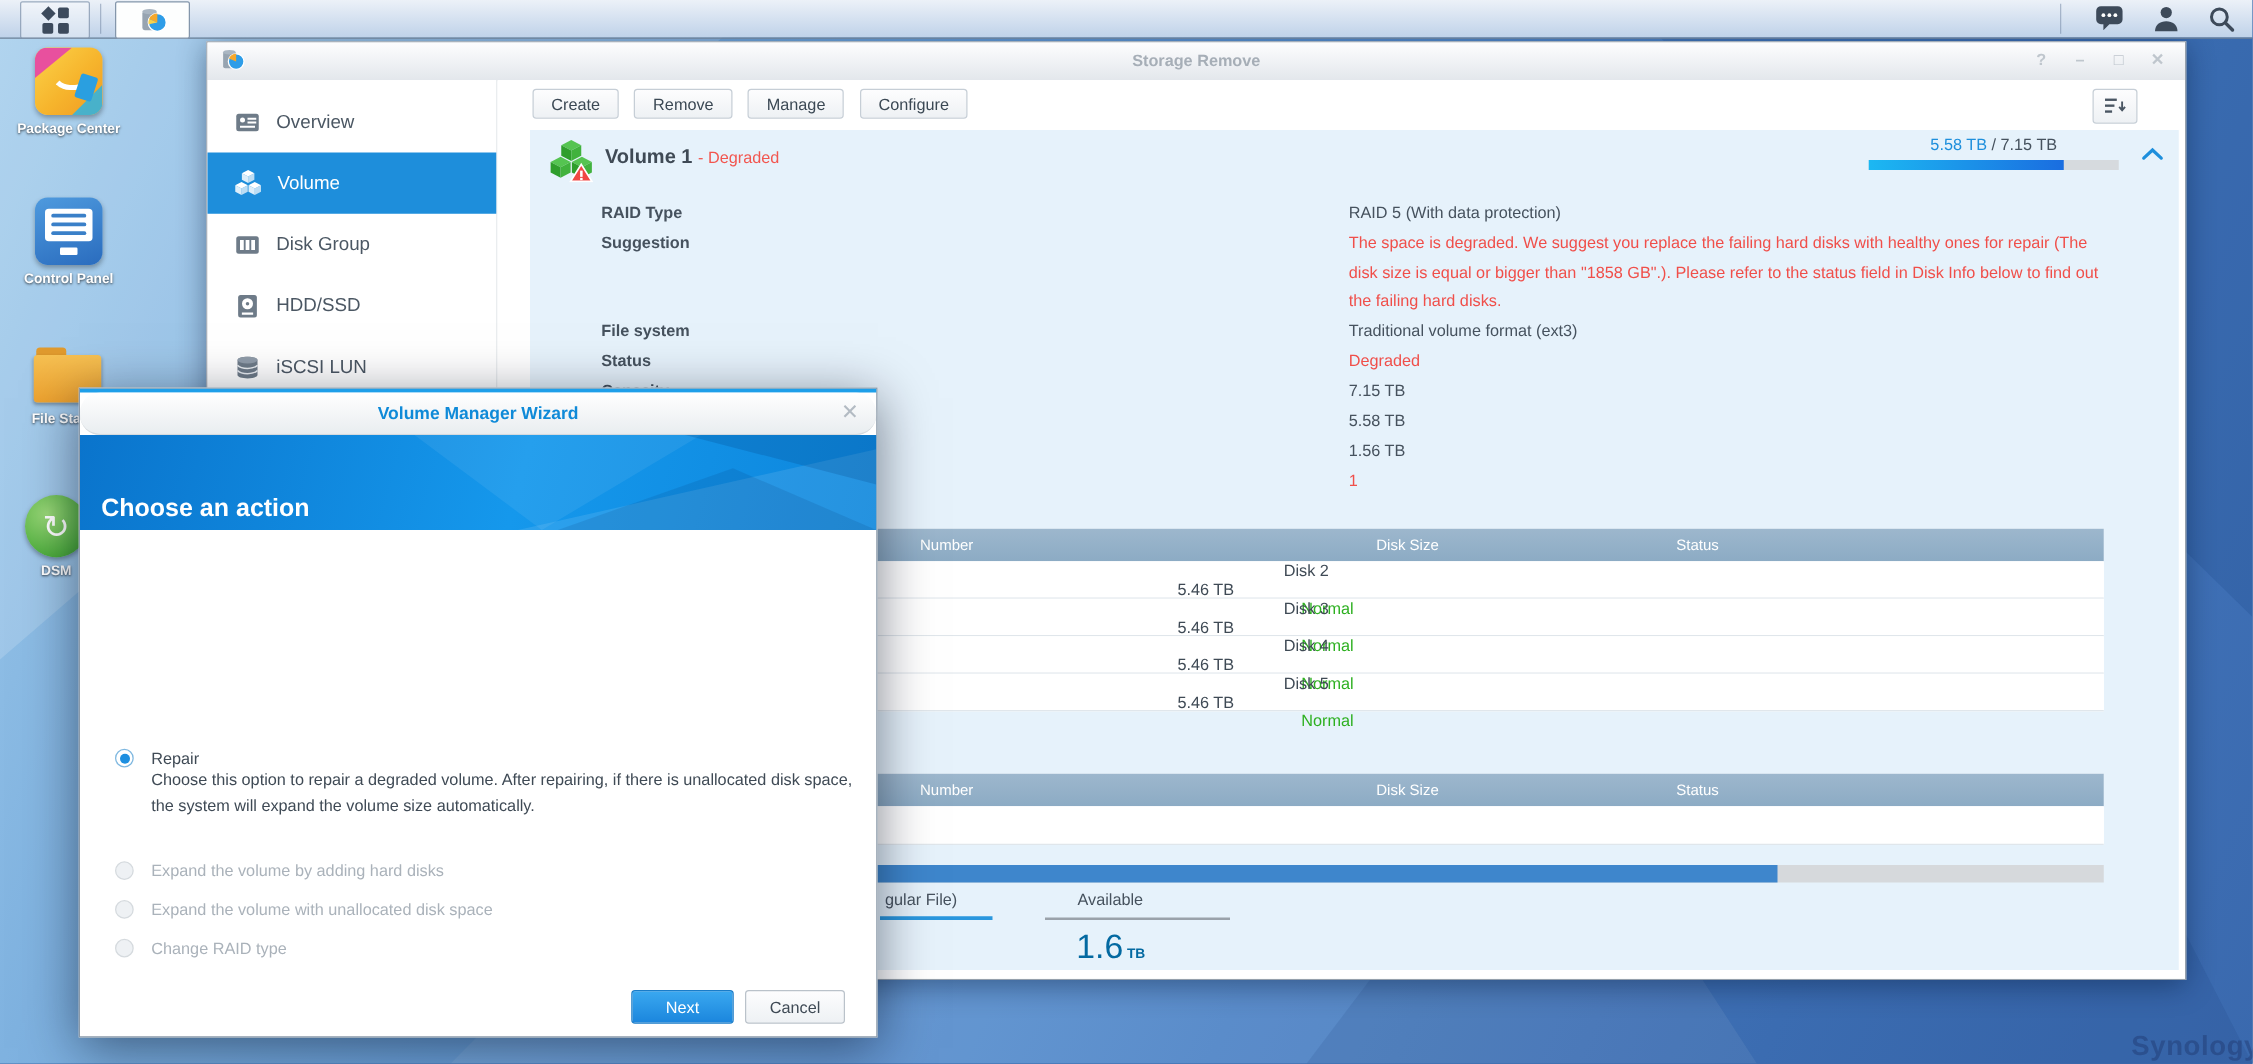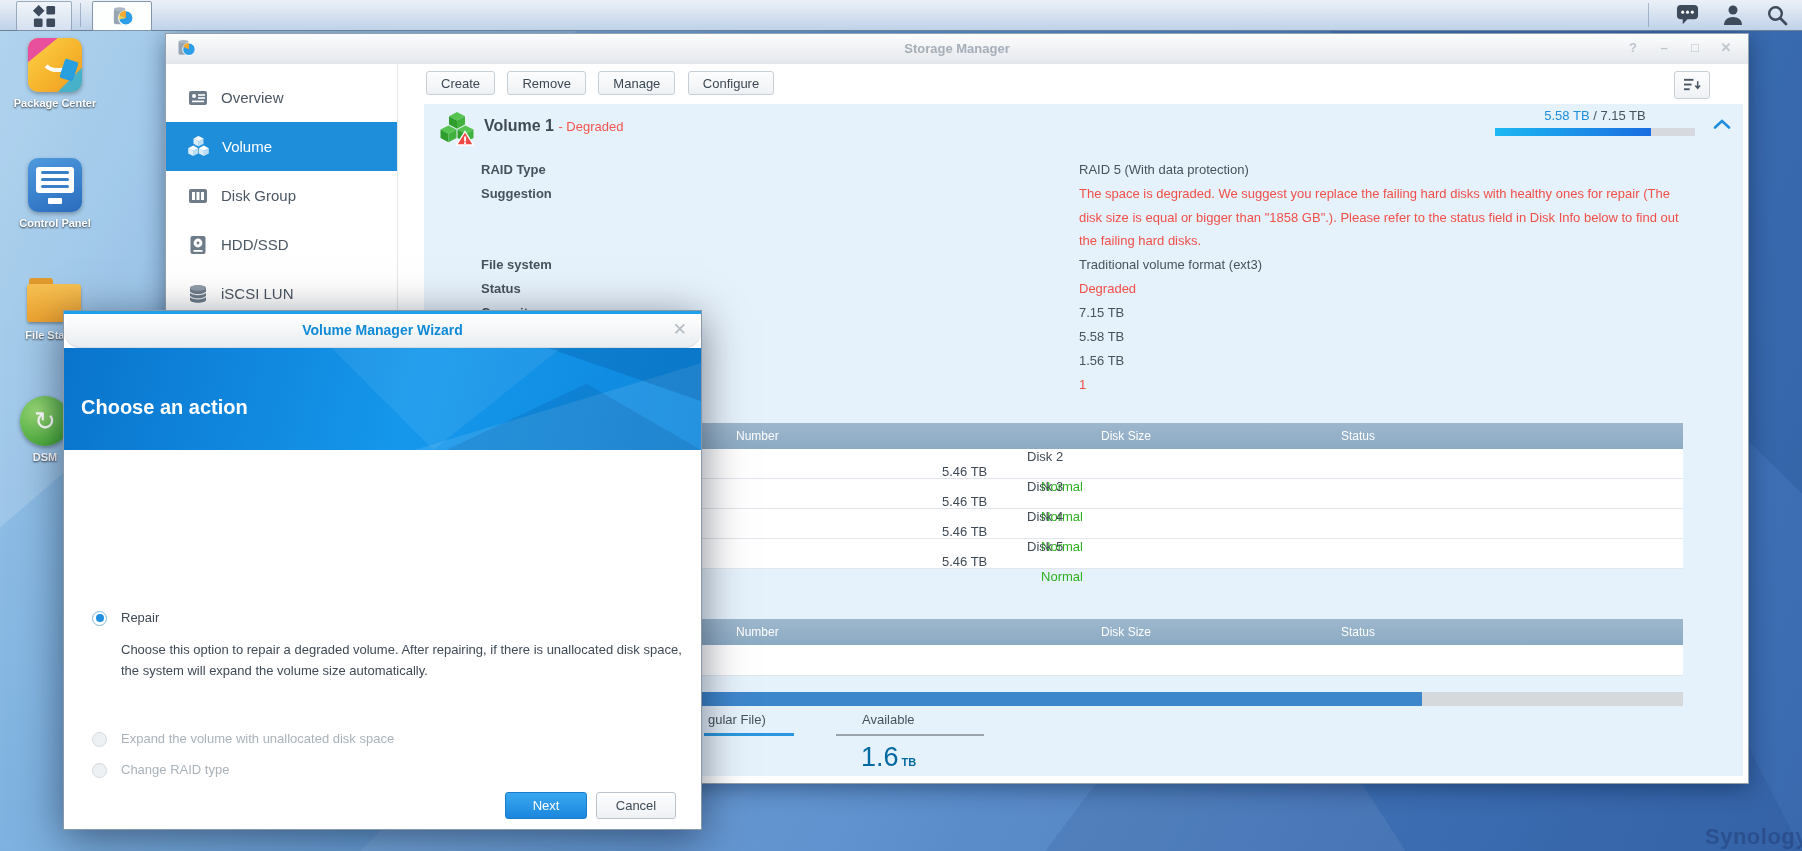--- a/index.html
+++ b/index.html
@@ -106,29 +106,29 @@
   .avail-val{position:absolute;left:420px;top:36px;color:#0369a1;}
   .avail-val .num{font-size:27px;}
   .avail-val .unit{font-size:11px;font-weight:bold;margin-left:3px;}
 
   
   .dialog{position:absolute;left:63px;top:310px;width:637px;height:518px;background:#fff;border:1px solid #8a99a8;box-shadow:0 8px 40px rgba(0,10,30,.5);z-index:30;}
   .dlg-topline{height:3px;background:#1e9fe9;}
   .dlg-titlebar{position:relative;height:33px;background:linear-gradient(#ffffff,#e9edf0);border-bottom:1px solid #d5dade;border-radius:16px;}
   .dlg-title{position:absolute;left:0;right:0;top:8px;text-align:center;font-size:14px;font-weight:bold;color:#0f8ad8;}
   .dlg-close{position:absolute;right:14px;top:5px;font-size:17px;color:#b3bbc3;cursor:pointer;}
-  .dlg-banner{position:relative;height:102px;background:linear-gradient(105deg,#0a74cc,#1598ec 55%,#0d86dc);overflow:hidden;}
+  .dlg-banner{position:relative;height:76px;background:linear-gradient(105deg,#0a74cc,#1598ec 55%,#0d86dc);overflow:hidden;}
   .bf{position:absolute;inset:0;}
   .bf1{background:rgba(255,255,255,.10);clip-path:polygon(55% 100%,100% 15%,100% 100%);}
   .bf2{background:rgba(255,255,255,.07);clip-path:polygon(42% 0,78% 0,58% 100%);}
   .bf3{background:rgba(0,50,110,.18);clip-path:polygon(76% 0,100% 0,100% 52%);}
   .bf4{background:rgba(0,40,100,.12);clip-path:polygon(60% 100%,82% 35%,100% 100%);}
   .dlg-heading{position:absolute;left:17px;top:48px;color:#fff;font-size:20px;font-weight:bold;}
   .dlg-body{position:relative;height:380px;}
-  .opt{position:absolute;left:28px;right:24px;display:flex;gap:14px;align-items:center;}
+  .opt{position:absolute;left:28px;right:24px;display:flex;gap:14px;align-items:flex-start;margin-top:15px;}
   .radio{width:15px;height:15px;border-radius:50%;flex:none;margin-top:0px;box-sizing:border-box;}
   .radio.on{border:1px solid #7fb8e0;background:#fff;position:relative;cursor:pointer;}
   .radio.on::after{content:"";position:absolute;left:2.5px;top:2.5px;width:8px;height:8px;border-radius:50%;background:#1e8fe0;}
   .radio.off{border:1px solid #d5dade;background:#eef1f4;}
   .opt .olbl{font-size:13px;color:#3f4a55;line-height:16px;}
   .opt.disabled .olbl{color:#aab2ba;}
   .opt-desc{position:absolute;left:57px;top:190px;width:575px;font-size:13px;color:#3f4a55;line-height:20.5px;}
   .dlg-buttons{position:absolute;right:25px;bottom:10px;display:flex;gap:9px;}
   .btn{height:27px;line-height:25px;padding:0 18px;border-radius:3px;font-size:13px;text-align:center;cursor:pointer;box-sizing:border-box;}
   .btn-next{background:linear-gradient(#3aa8f0,#1b86dd);border:1px solid #1a7cc8;color:#fff;min-width:82px;}
@@ -220,21 +220,21 @@
   <div class="window">
     <div class="win-titlebar">
       <span class="win-icon">
         <svg width="20" height="20" viewBox="0 0 24 24">
           <rect x="3" y="4" width="12" height="16" rx="2" fill="#97a4b1"></rect>
           <ellipse cx="9" cy="4.5" rx="6" ry="2.2" fill="#aab6c2"></ellipse>
           <circle cx="15.5" cy="13.5" r="7.5" fill="#2e9de8" stroke="#fff" stroke-width="1.2"></circle>
           <path d="M15.5 13.5 L15.5 6 A7.5 7.5 0 0 0 8.6 10.6 Z" fill="#f6a82c"></path>
         </svg>
       </span>
-      <div class="win-title">Storage Manager</div>
+      <div class="win-title">Storage Remove</div>
       <div class="win-controls">
         <span>?</span>
         <span>–</span>
         <span>□</span>
         <span>✕</span>
       </div>
     </div>
 
     <div class="sidebar">
       <div class="side-item">
@@ -448,20 +448,24 @@
         <div class="bf bf3"></div>
         <div class="bf bf4"></div>
       <div class="dlg-heading">Choose an action</div>
     </div>
     <div class="dlg-body">
       <div class="opt" style="top:160px;">
         <span class="radio on"></span>
         <span class="olbl">Repair</span>
       </div>
       <div class="opt-desc">Choose this option to repair a degraded volume. After repairing, if there is unallocated disk space, the system will expand the volume size automatically.</div>
+      <div class="opt disabled" style="top:250px;">
+        <span class="radio off"></span>
+        <span class="olbl">Expand the volume by adding hard disks</span>
+      </div>
       <div class="opt disabled" style="top:281px;">
         <span class="radio off"></span>
         <span class="olbl">Expand the volume with unallocated disk space</span>
       </div>
       <div class="opt disabled" style="top:312px;">
         <span class="radio off"></span>
         <span class="olbl">Change RAID type</span>
       </div>
     </div>
     <div class="dlg-buttons">

